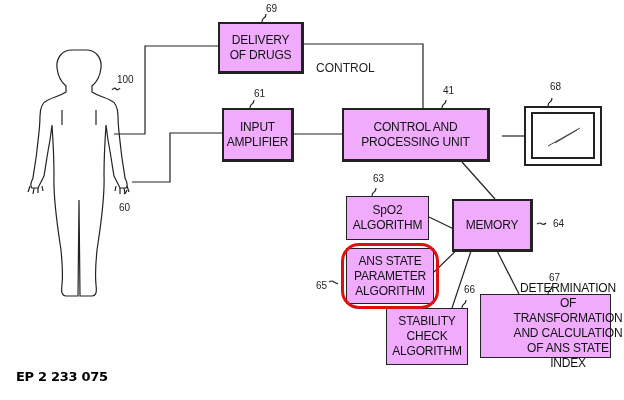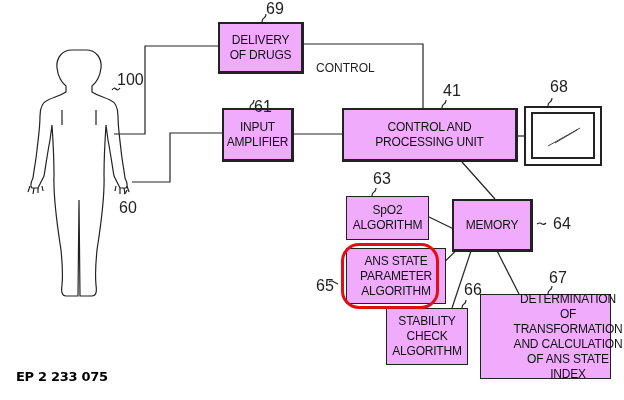--- a/index.html
+++ b/index.html
@@ -1,21 +1,21 @@
 <!DOCTYPE html>
 <html><head>
 <meta charset="utf-8">
 <style>
   html, body { margin:0; padding:0; background:#ffffff; }
   body { width:624px; height:400px; position:relative; overflow:hidden; font-family:"Liberation Sans", sans-serif; color:#111; }
   svg { position:absolute; left:0; top:0; }
   .box { position:absolute; border:1.5px solid #222; background:#f0abfc; box-sizing:border-box; display:flex; align-items:center; justify-content:center; text-align:center; font-size:12px; line-height:15px; letter-spacing:-0.2px; white-space:pre-line; }
   .box.thick { border-width:2px; border-right-width:3px; border-bottom-width:3px; }
   .box.thin { border-width:1px; }
-  .ref { position:absolute; font-size:16px; line-height:12px; color:#222; }
+  .ref { position:absolute; font-size:10px; line-height:12px; color:#222; }
   .label { position:absolute; font-size:12px; line-height:12px; color:#222; }
   .patent { position:absolute; left:16px; top:369px; font-family:"DejaVu Sans", sans-serif; font-weight:bold; font-size:13px; letter-spacing:-0.3px; color:#000; }
   .highlight { position:absolute; left:341px; top:243px; width:98px; height:66px; border:3px solid #e01010; border-radius:18px; box-sizing:border-box; pointer-events:none; }
 </style>
 </head>
 <body>
 
 <svg width="624" height="400" viewBox="0 0 624 400">
   <g fill="none" stroke="#222" stroke-width="1.2">
 
@@ -77,52 +77,52 @@
 </svg>
 
 <div class="box thick" style="left:218px;top:22px;width:86px;height:52px;">
   <span>DELIVERY
 OF DRUGS</span>
 </div>
 <div class="box thick" style="left:222px;top:108px;width:72px;height:54px;">
   <span>INPUT
 AMPLIFIER</span>
 </div>
-<div class="box thick" style="left:342px;top:108px;width:176px;height:54px;">
+<div class="box thick" style="left:342px;top:108px;width:148px;height:54px;">
   <span>CONTROL AND
 PROCESSING UNIT</span>
 </div>
 <div class="box thin" style="left:346px;top:196px;width:83px;height:44px;">
   <span>SpO2
 ALGORITHM</span>
 </div>
 <div class="box thick" style="left:452px;top:199px;width:81px;height:53px;">
   <span>MEMORY</span>
 </div>
-<div class="box thin" style="left:346px;top:248px;width:100px;height:56px;">
+<div class="box thin" style="left:346px;top:248px;width:88px;height:56px;">
   <span>ANS STATE
 PARAMETER
 ALGORITHM</span>
 </div>
 <div class="box thin" style="left:386px;top:308px;width:82px;height:57px;">
   <span>STABILITY
 CHECK
 ALGORITHM</span>
 </div>
-<div class="box thin" style="left:480px;top:294px;width:131px;height:85px;padding-left:45px;">
+<div class="box thin" style="left:480px;top:294px;width:131px;height:64px;padding-left:45px;">
   <span>DETERMINATION OF
 TRANSFORMATION
 AND CALCULATION
 OF ANS STATE INDEX</span>
 </div>
 
 <div class="highlight"></div>
 
 <span class="ref" style="left:266px;top:3px;">69</span>
-<span class="ref" style="left:254px;top:88px;margin-top:13px;">61</span>
+<span class="ref" style="left:254px;top:88px;">61</span>
 <span class="ref" style="left:443px;top:85px;">41</span>
 <span class="ref" style="left:550px;top:81px;">68</span>
 <span class="ref" style="left:373px;top:173px;">63</span>
 <span class="ref" style="left:553px;top:218px;">64</span>
 <span class="ref" style="left:316px;top:280px;">65</span>
 <span class="ref" style="left:464px;top:284px;">66</span>
 <span class="ref" style="left:549px;top:272px;">67</span>
 <span class="ref" style="left:117px;top:74px;">100</span>
 <span class="ref" style="left:119px;top:202px;">60</span>
 

